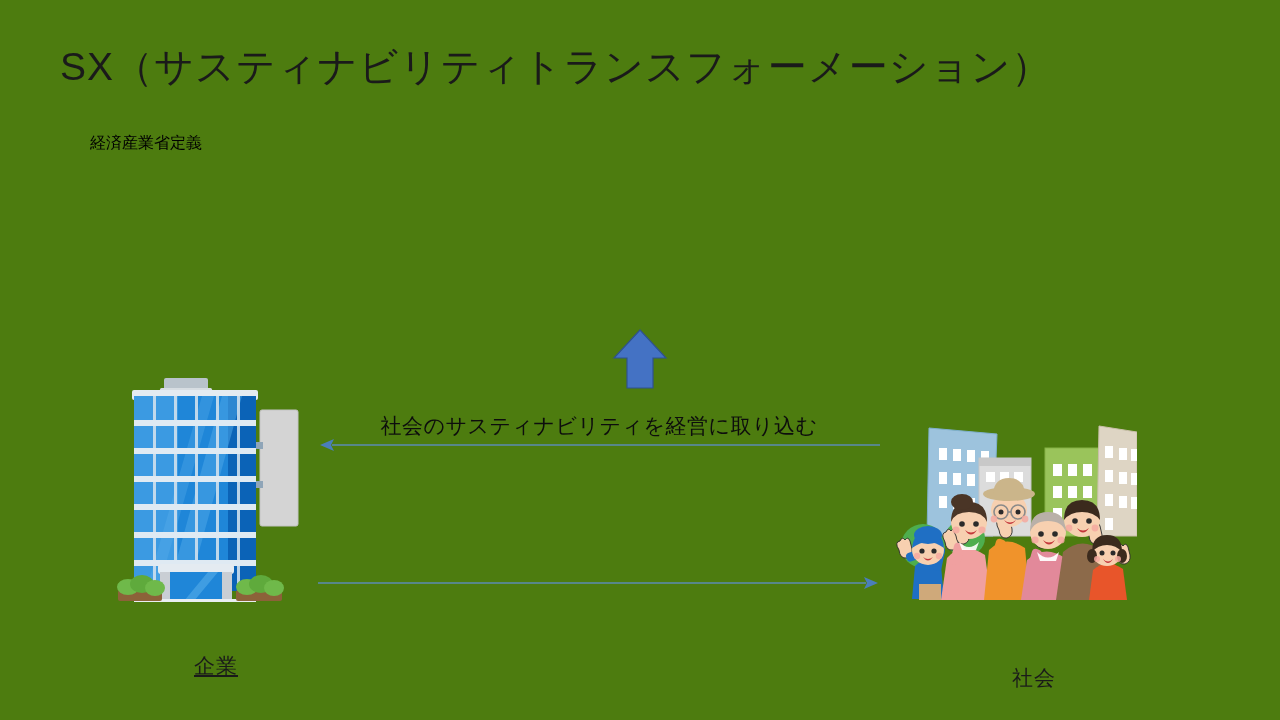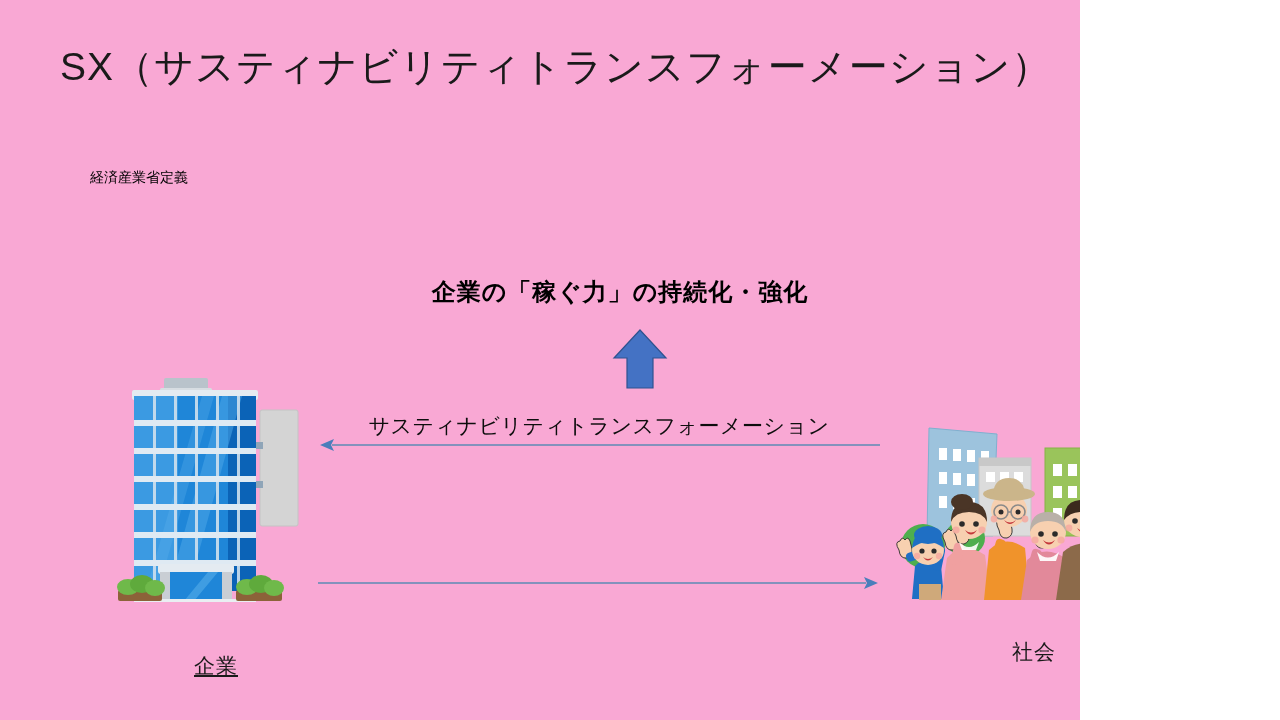--- a/index.html
+++ b/index.html
@@ -7,23 +7,23 @@
     margin: 0;
     padding: 0;
     background: #ffffff;
   }
   body {
     font-family: "Liberation Sans", "DejaVu Sans", sans-serif;
     color: #000000;
   }
   #slide {
     position: relative;
-    width: 1080px;
+    width: 1280px;
     height: 720px;
-    background: #f9a8d4;
+    background: #4d7c0f;
     overflow: hidden;
   }
 
   
   .slide-title {
     position: absolute;
     left: 60px;
     top: 40px;
     font-size: 39px;
     font-weight: 400;
@@ -34,25 +34,24 @@
   }
 
   
   .definition {
     position: absolute;
     left: 90px;
     top: 134px;
     width: 1090px;
   }
   .definition-label {
-    font-size: 14px;
+    font-size: 16px;
     line-height: 17px;
     color: #000;
     white-space: nowrap;
-    margin-top: 35px;
   }
   .definition-body {
     font-size: 13px;
     line-height: 19.5px;
     color: #000;
     text-align: justify;
     word-break: break-all;
   }
 
   
@@ -124,45 +123,42 @@
 
   
   .caption {
     position: absolute;
     font-size: 21px;
     color: #1a1a1a;
     letter-spacing: 1px;
     white-space: nowrap;
   }
   #caption-company { left: 194px; top: 652px; text-decoration: underline; }
-  #caption-society { left: 1012px; top: 638px; }
+  #caption-society { left: 1012px; top: 664px; }
 </style>
 </head>
 <body>
 
 <div id="slide">
 
   <div class="slide-title">SX（サスティナビリティトランスフォーメーション）</div>
 
   <div class="definition">
     <div class="definition-label">経済産業省定義</div>
   </div>
 
-  <div class="headline">
-    <span>企業の「稼ぐ力」の持続化・強化</span>
-  </div>
 
   <div class="up-arrow">
     <svg width="56" height="62" viewBox="0 0 56 62" aria-hidden="true">
       <polygon points="28,2 54,30 41,30 41,60 15,60 15,30 2,30" fill="#4472c4" stroke="#2f528f" stroke-width="1.2"></polygon>
     </svg>
   </div>
 
   <div class="arrow-row" id="arrow-left-row">
-    <div class="arrow-label">サスティナビリティトランスフォーメーション</div>
+    <div class="arrow-label">社会のサスティナビリティを経営に取り込む</div>
     <div class="arrow-line">
       <svg width="562" height="22" viewBox="0 0 562 22" aria-hidden="true">
         <line x1="14" y1="11" x2="562" y2="11" stroke="#5b8bb5" stroke-width="1.6"></line>
         <polygon points="2,11 16,5 13,11 16,17" fill="#4a7ebb"></polygon>
       </svg>
     </div>
   </div>
 
   <div class="arrow-row" id="arrow-right-row">
     <div class="arrow-line">

